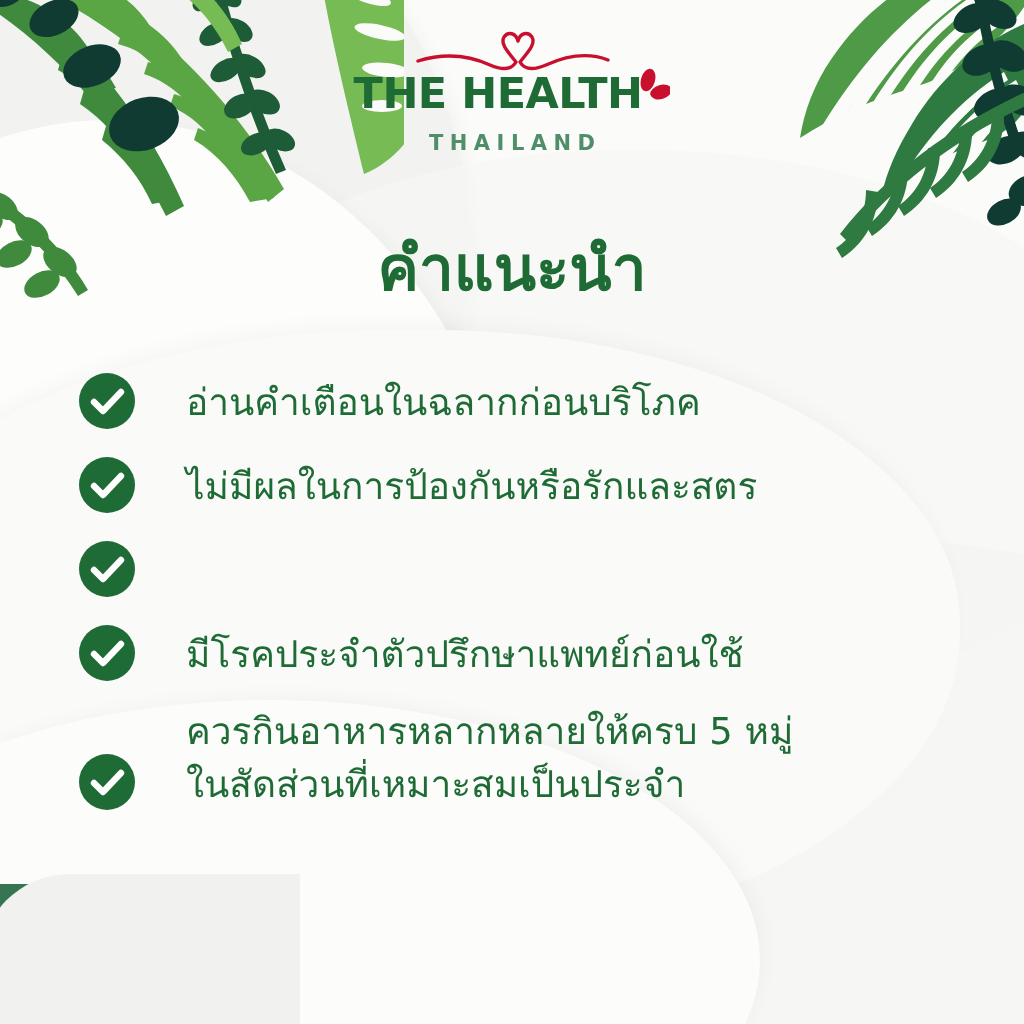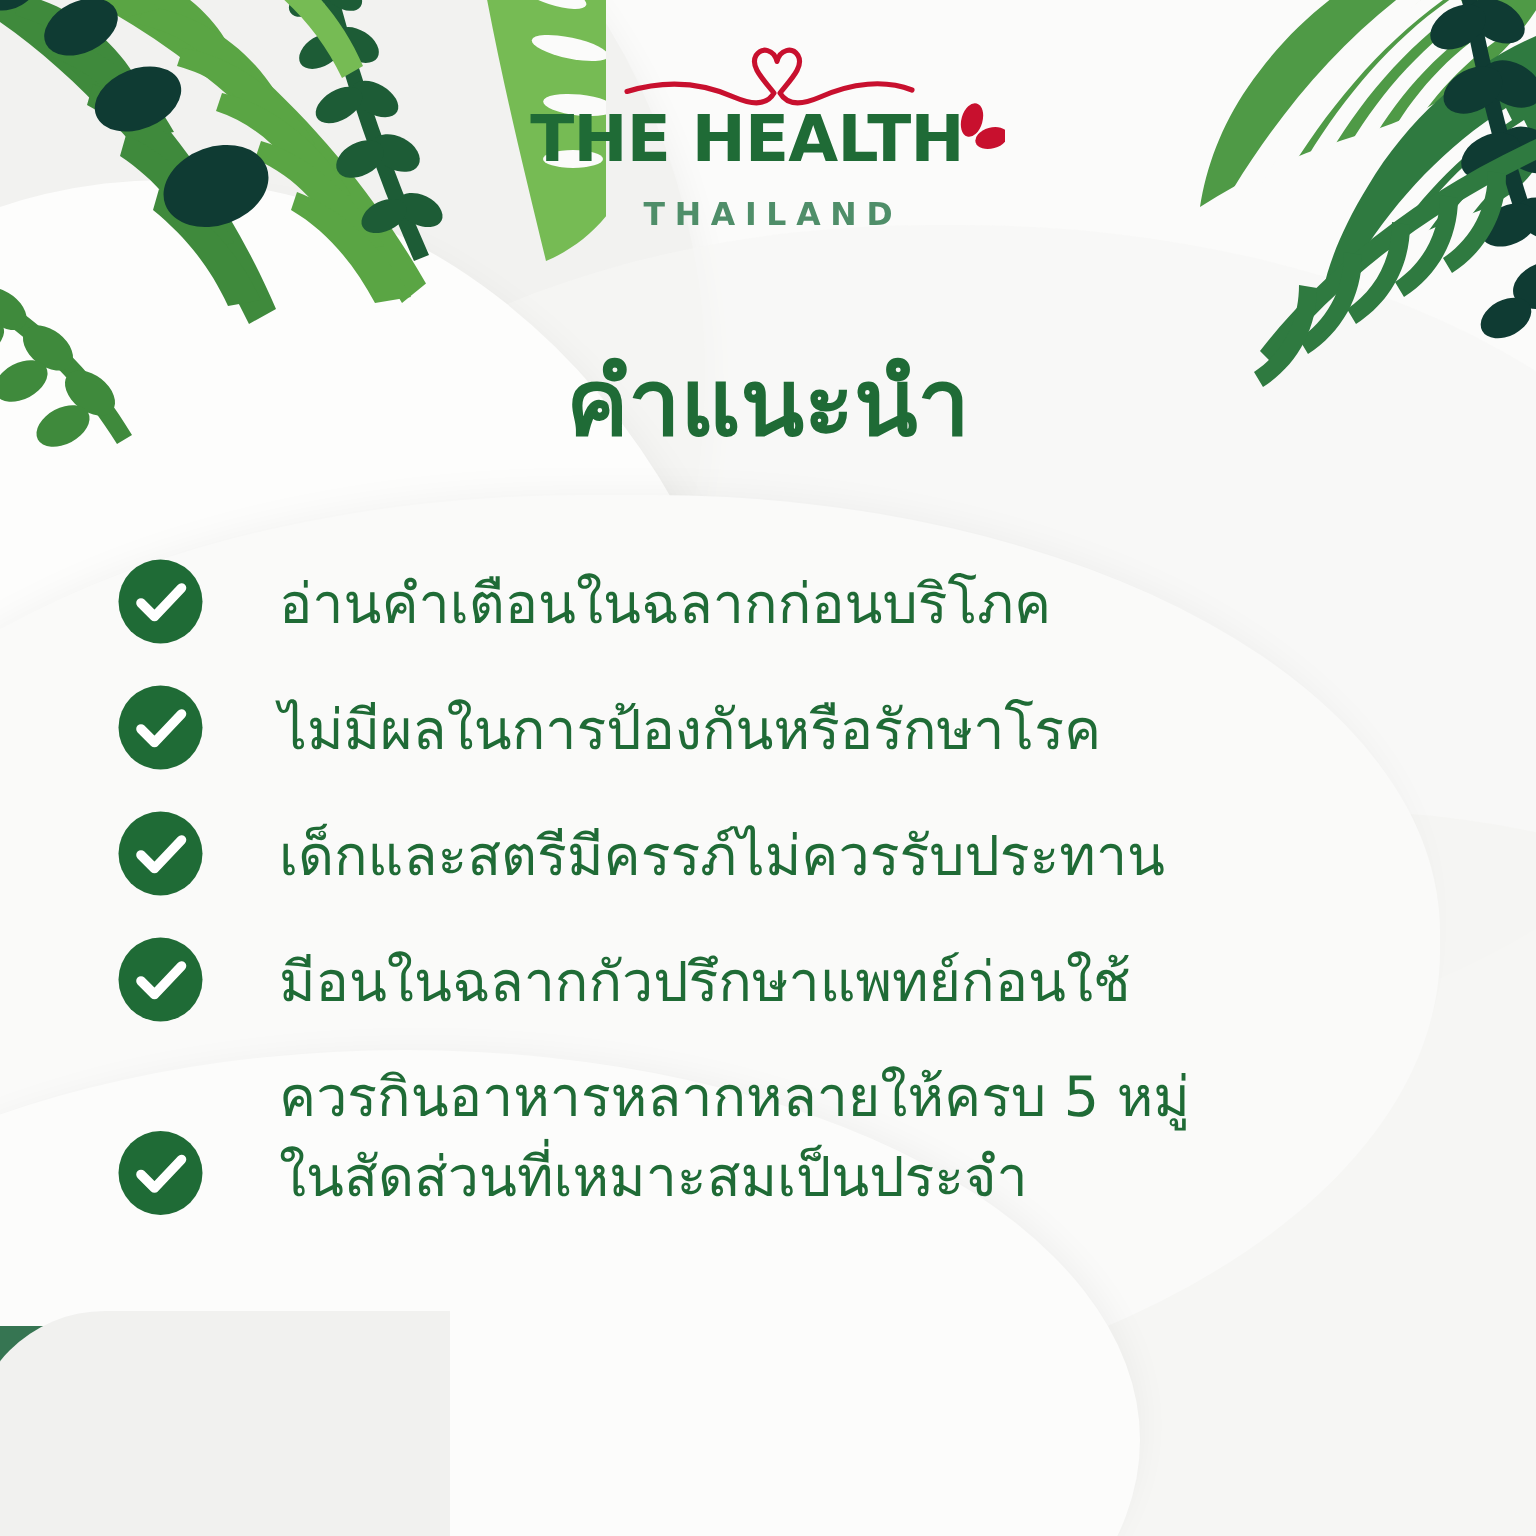--- a/index.html
+++ b/index.html
@@ -307,37 +307,36 @@
         <path d="M16,30 L25,39 L43,20" fill="none" stroke="#ffffff" stroke-width="6.4" stroke-linecap="round" stroke-linejoin="round"></path>
       </svg>
       <div class="check-text">อ่านคำเตือนในฉลากก่อนบริโภค</div>
     </div>
 
     <div class="check-row">
       <svg class="check-mark" viewBox="0 0 58 58">
         <circle cx="29" cy="29" r="28" fill="#1f6b36"></circle>
         <path d="M16,30 L25,39 L43,20" fill="none" stroke="#ffffff" stroke-width="6.4" stroke-linecap="round" stroke-linejoin="round"></path>
       </svg>
-      <div class="check-text">ไม่มีผลในการป้องกันหรือรักษาโรค</div>
-    </div>
-
-    <div class="check-row">
-      <svg class="check-mark" viewBox="0 0 58 58">
-        <circle cx="29" cy="29" r="28" fill="#1f6b36"></circle>
-        <path d="M16,30 L25,39 L43,20" fill="none" stroke="#ffffff" stroke-width="6.4" stroke-linecap="round" stroke-linejoin="round"></path>
-      </svg>
-      <div class="check-text">เด็กและสตรีมีครรภ์ไม่ควรรับประทาน</div>
-    </div>
-
-    <div class="check-row">
-      <svg class="check-mark" viewBox="0 0 58 58">
-        <circle cx="29" cy="29" r="28" fill="#1f6b36"></circle>
-        <path d="M16,30 L25,39 L43,20" fill="none" stroke="#ffffff" stroke-width="6.4" stroke-linecap="round" stroke-linejoin="round"></path>
-      </svg>
-      <div class="check-text">มีอนในฉลากกัวปรึกษาแพทย์ก่อนใช้</div>
+      <div class="check-text">ไม่มีผลในการป้องกันหรือรักและสตร</div>
+    </div>
+
+    <div class="check-row">
+      <svg class="check-mark" viewBox="0 0 58 58">
+        <circle cx="29" cy="29" r="28" fill="#1f6b36"></circle>
+        <path d="M16,30 L25,39 L43,20" fill="none" stroke="#ffffff" stroke-width="6.4" stroke-linecap="round" stroke-linejoin="round"></path>
+      </svg>
+    </div>
+
+    <div class="check-row">
+      <svg class="check-mark" viewBox="0 0 58 58">
+        <circle cx="29" cy="29" r="28" fill="#1f6b36"></circle>
+        <path d="M16,30 L25,39 L43,20" fill="none" stroke="#ffffff" stroke-width="6.4" stroke-linecap="round" stroke-linejoin="round"></path>
+      </svg>
+      <div class="check-text">มีโรคประจำตัวปรึกษาแพทย์ก่อนใช้</div>
     </div>
 
     <div class="check-row">
       <svg class="check-mark" viewBox="0 0 58 58">
         <circle cx="29" cy="29" r="28" fill="#1f6b36"></circle>
         <path d="M16,30 L25,39 L43,20" fill="none" stroke="#ffffff" stroke-width="6.4" stroke-linecap="round" stroke-linejoin="round"></path>
       </svg>
       <div class="check-text">ควรกินอาหารหลากหลายให้ครบ 5 หมู่
 ในสัดส่วนที่เหมาะสมเป็นประจำ</div>
     </div>

